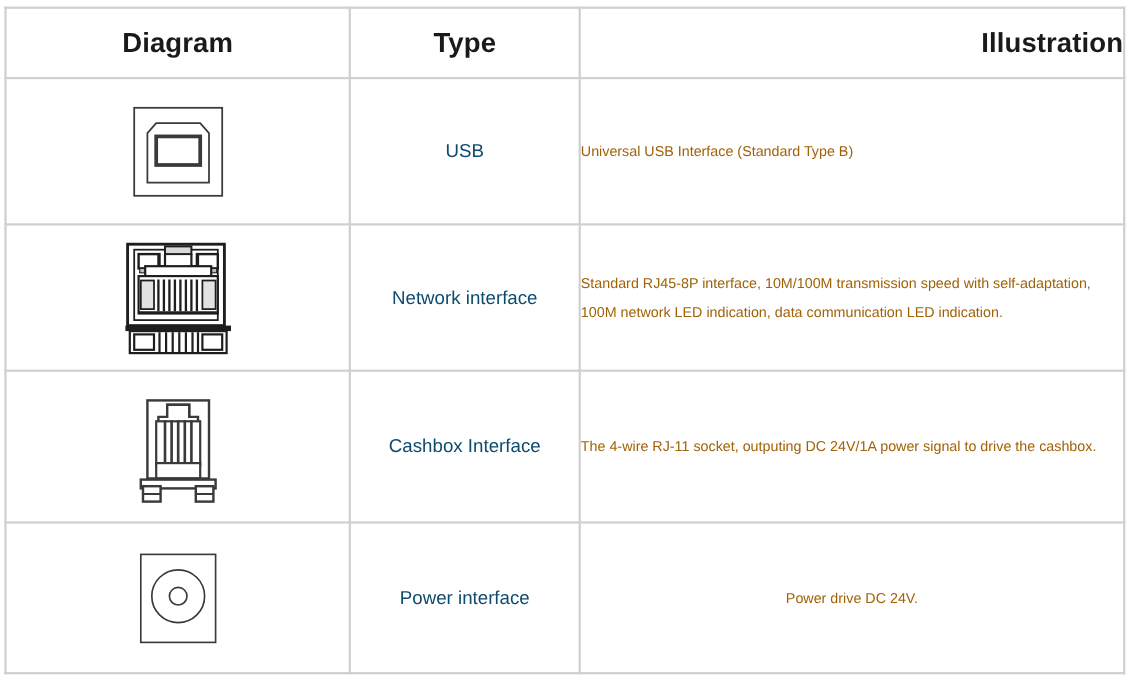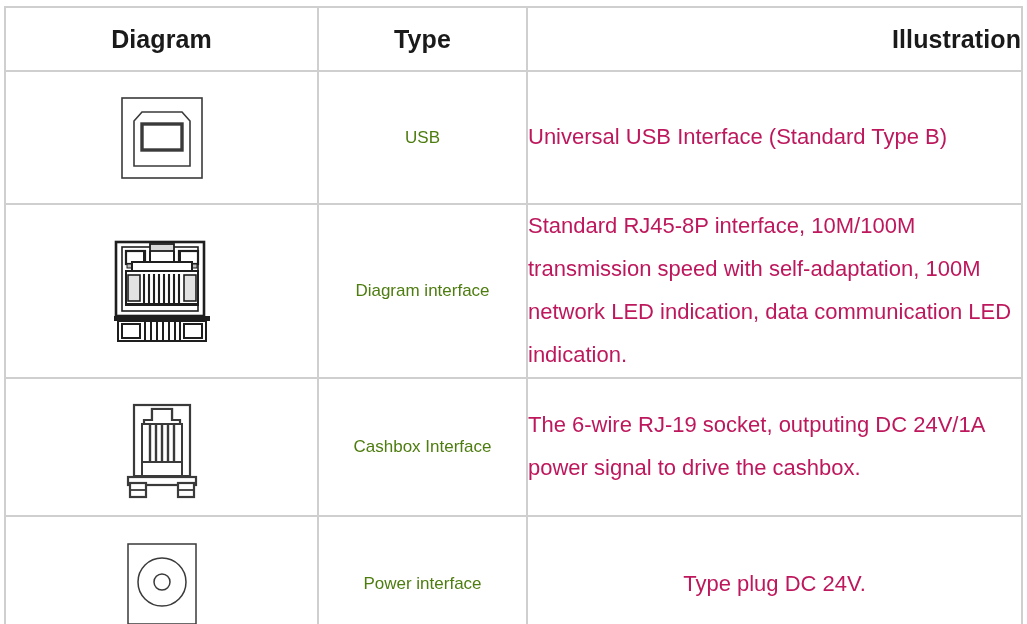--- a/index.html
+++ b/index.html
@@ -60,28 +60,28 @@
   .col-illus   { width: 493px; }
 
   
   td.cell-diagram {
     text-align: center;
     height: 128px;
   }
   td.cell-type {
     text-align: center;
     font-size: 17px;
-    color: #4d7c0f;
+    color: #0c4a6e;
     padding: 0 6px;
   }
   td.cell-illus {
     text-align: left;
-    font-size: 22px;
+    font-size: 13px;
     line-height: 1.95;
-    color: #be185d;
+    color: #a16207;
     padding: 0 22px 0 20px;
   }
 
   tr.row-usb    td { height: 131px; }
   tr.row-net    td { height: 131px; border-radius: 32px; }
   tr.row-cash   td { height: 136px; }
   tr.row-power  td { height: 135px; text-align: center; }
 
   .icon-wrap {
     display: flex;
@@ -170,21 +170,21 @@
                 <line x1="41" y1="84" x2="41" y2="102"></line>
                 <line x1="47" y1="84" x2="47" y2="102"></line>
                 <line x1="53" y1="84" x2="53" y2="102"></line>
                 <line x1="59" y1="84" x2="59" y2="102"></line>
                 <line x1="65" y1="84" x2="65" y2="102"></line>
                 <line x1="70" y1="84" x2="70" y2="102"></line>
               </g>
             </svg>
           </div>
         </td>
-        <td class="cell-type">Diagram interface</td>
+        <td class="cell-type">Network interface</td>
         <td class="cell-illus">Standard RJ45-8P interface, 10M/100M transmission speed with self-adaptation, 100M network LED indication, data communication LED indication.</td>
       </tr>
 
       <tr class="row-cash">
         <td class="cell-diagram">
           <div class="icon-wrap">
             <svg width="96" height="104" viewBox="0 0 96 104" aria-hidden="true">
 
               <rect x="20" y="10" width="56" height="78" fill="#ffffff" stroke="#3a3a3a" stroke-width="2.2"></rect>
 
@@ -208,33 +208,33 @@
               <rect x="14" y="82" width="68" height="8" fill="#ffffff" stroke="#3a3a3a" stroke-width="2.2"></rect>
 
               <rect x="16" y="88" width="16" height="14" fill="#ffffff" stroke="#3a3a3a" stroke-width="2.2"></rect>
               <rect x="64" y="88" width="16" height="14" fill="#ffffff" stroke="#3a3a3a" stroke-width="2.2"></rect>
               <line x1="16" y1="95" x2="32" y2="95" stroke="#3a3a3a" stroke-width="1.8"></line>
               <line x1="64" y1="95" x2="80" y2="95" stroke="#3a3a3a" stroke-width="1.8"></line>
             </svg>
           </div>
         </td>
         <td class="cell-type">Cashbox  Interface</td>
-        <td class="cell-illus">The 6-wire RJ-19 socket, outputing DC 24V/1A power signal to drive the cashbox.</td>
+        <td class="cell-illus">The 4-wire RJ-11 socket, outputing DC 24V/1A power signal to drive the cashbox.</td>
       </tr>
 
       <tr class="row-power">
         <td class="cell-diagram">
           <div class="icon-wrap">
             <svg width="76" height="88" viewBox="0 0 76 88" aria-hidden="true">
               <rect x="4" y="4" width="68" height="80" fill="#ffffff" stroke="#3a3a3a" stroke-width="1.5"></rect>
               <circle cx="38" cy="42" r="24" fill="#ffffff" stroke="#3a3a3a" stroke-width="1.5"></circle>
               <circle cx="38" cy="42" r="8" fill="#ffffff" stroke="#3a3a3a" stroke-width="1.5"></circle>
             </svg>
           </div>
         </td>
         <td class="cell-type">Power interface</td>
-        <td class="cell-illus">Type plug DC 24V.</td>
+        <td class="cell-illus">Power drive DC 24V.</td>
       </tr>
 
     </tbody>
   </table>
 
 </div>
 
 </body></html>

